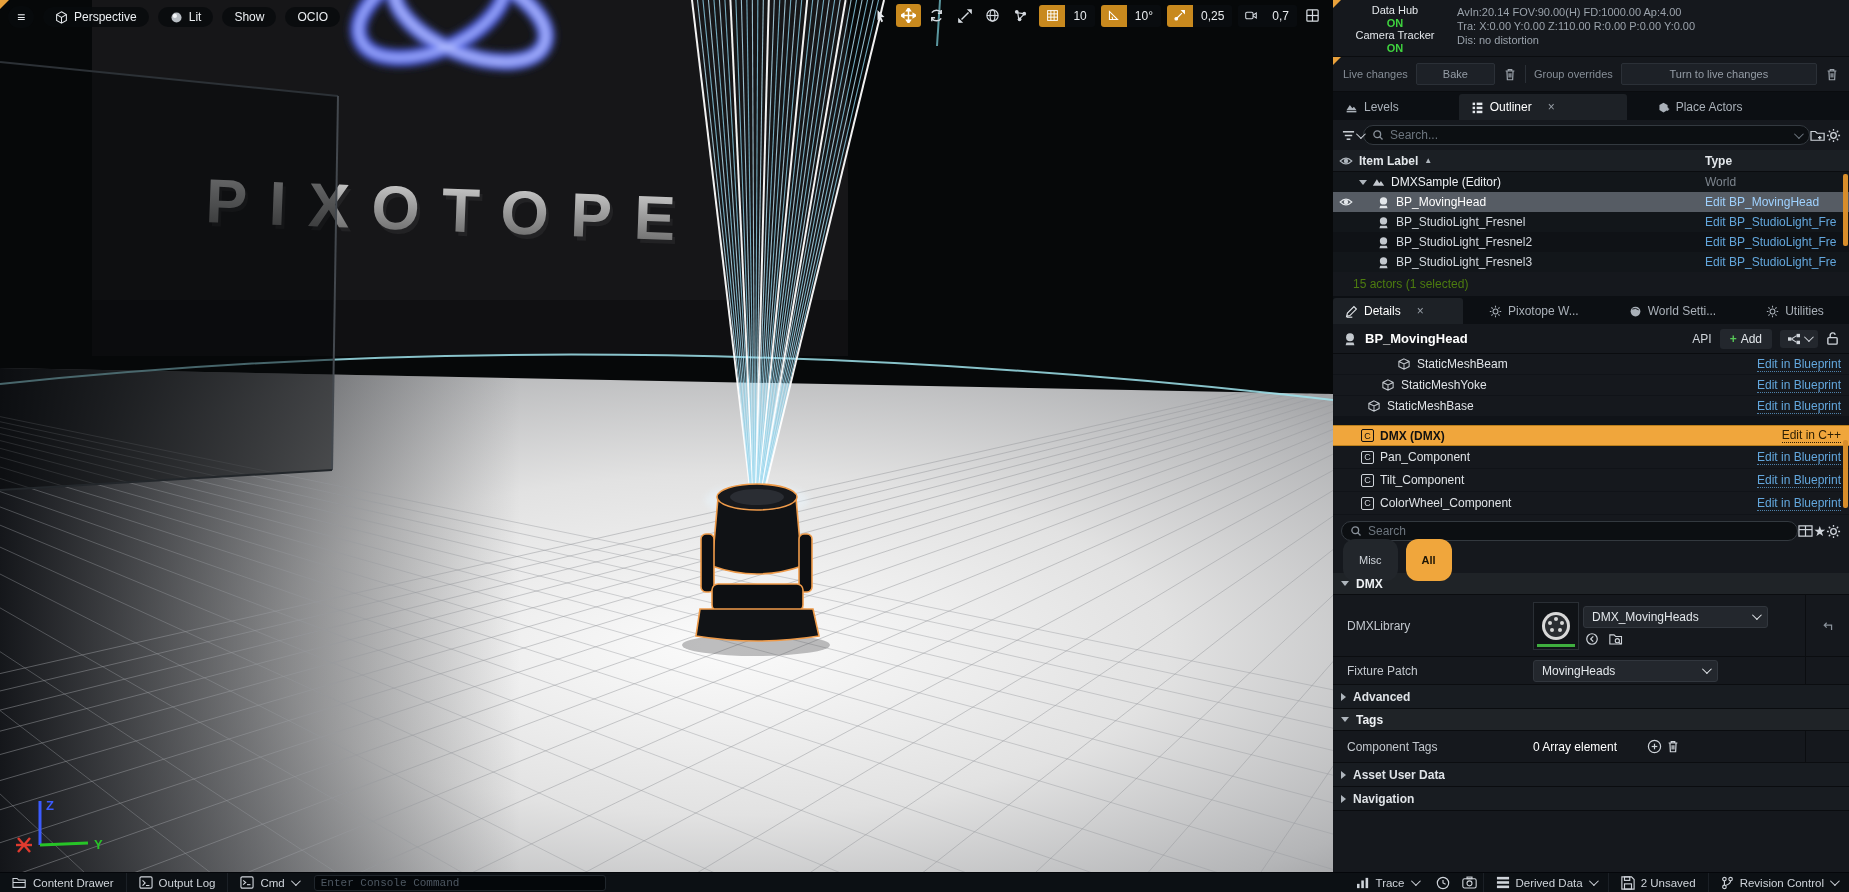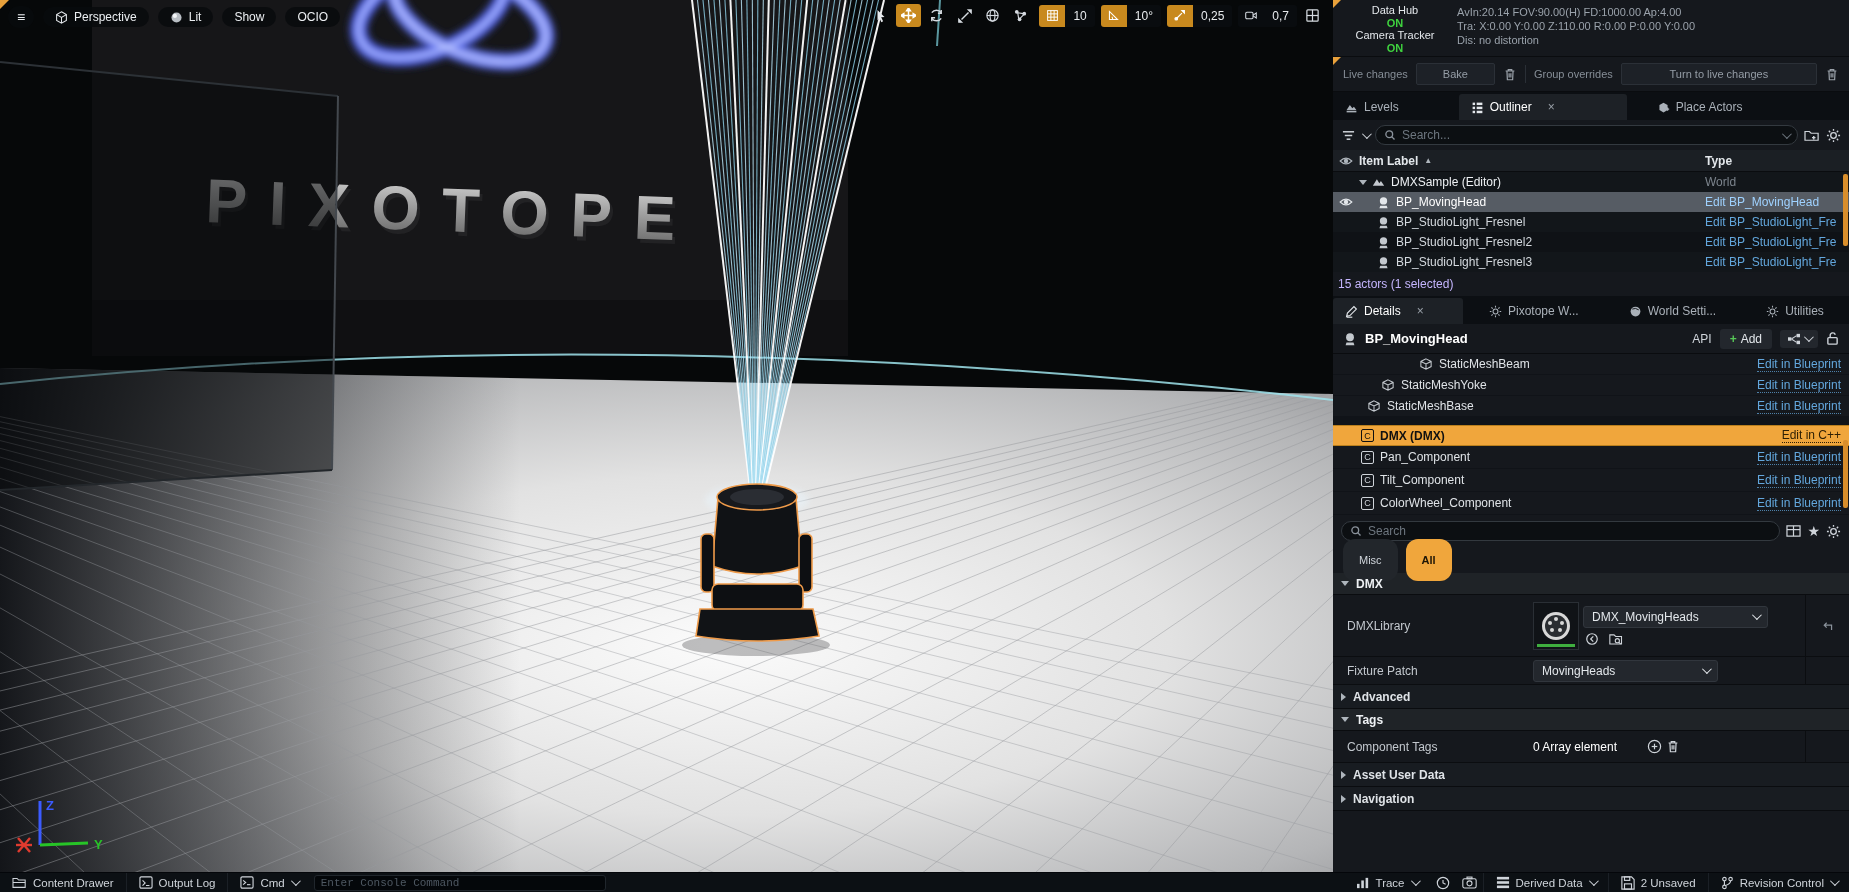--- a/index.html
+++ b/index.html
@@ -46,39 +46,39 @@
     background:#15181d; border-top:1px solid #0a0c0f; border-bottom:1px solid #0a0c0f; color:#868e97; font-size:11px; }
   .btn-dark { background:#1d2127; border:1px solid #2b3037; border-radius:2px; color:#959da6;
     padding:4px 26px; font-size:11px; }
   .vsep { width:1px; height:18px; background:#2a2f36; }
 
   .tab-row { height:28px; background:#0c0f13; display:flex; align-items:flex-end; }
   .tab { display:flex; align-items:center; gap:6px; padding:5px 12px; color:#aab1b9; height:26px; }
   .tab.active { background:#1d2126; color:#fff; border-radius:3px 3px 0 0; }
   .tab .x { margin-left:10px; color:#9aa1a9; font-size:12px; }
 
-  .search-row { height:30px; display:flex; align-items:center; gap:6px; padding:0 8px; background:#15181d; }
+  .search-row { height:30px; display:flex; align-items:center; padding:0 8px; background:#15181d; }
   .search-pill { flex:1; height:20px; border:1px solid #33393f; border-radius:10px; background:#0c0f12;
     display:flex; align-items:center; gap:6px; padding:0 8px; color:#6d767f; }
   .search-pill input { flex:1; background:transparent; border:none; outline:none; color:#c7ccd2;
     font-size:12px; font-family:"Liberation Sans",sans-serif; }
   .search-pill input::placeholder { color:#6d767f; }
 
   .outliner-hdr { height:22px; display:flex; align-items:center; background:#1b1f24;
     border-bottom:1px solid #0a0c0f; color:#e3e7eb; font-weight:bold; }
   .tree { background:#0f1216; }
   .trow { height:20px; display:flex; align-items:center; position:relative; color:#d4d9de; }
   .trow:nth-child(odd) { background:#12161a; }
   .trow.sel { background:#565c64; color:#ffffff; }
   .t-gutter { width:26px; display:flex; justify-content:center; }
   .t-type { position:absolute; left:372px; width:138px; overflow:hidden; white-space:nowrap; }
   .lnk { color:#63a7dd; border-bottom:1px dotted #4d80a8; white-space:nowrap; }
   .trow.sel .lnk { color:#9fd2ff; border-bottom-color:#9fd2ff; }
   .muted { color:#7c848d; }
-  .tree-footer { height:24px; display:flex; align-items:center; padding-left:5px; color:#c4b5fd; background:#15181d; }
+  .tree-footer { height:24px; display:flex; align-items:center; padding-left:20px; color:#4d7c0f; background:#15181d; }
 
   .scrollthumb { position:absolute; right:1px; width:5px; border-radius:2px; background:#d98e2b; }
 
   .dheader-row { height:30px; background:#15181d; display:flex; align-items:center; gap:8px; padding:0 10px;
     border-bottom:1px solid #0a0c0f; }
   .dheader-row .name { color:#fff; font-size:13px; font-weight:bold; flex:1; }
   .add-btn { display:flex; align-items:center; gap:4px; background:#23272d; border-radius:3px;
     padding:3px 10px; color:#e3e7eb; }
   .add-btn .plus { color:#57c957; font-weight:bold; }
   .mini-btn { display:flex; align-items:center; gap:3px; background:#23272d; border-radius:3px;
@@ -654,21 +654,21 @@
         </svg>
       <span class="chev"></span>
     </div>
     <svg class="svgi" width="13" height="15" viewBox="0 0 14 16" fill="none" stroke="#cfd4da" stroke-width="1.5">
       <rect x="2" y="7" width="10" height="7" rx="1"></rect>
         <path d="M4.5 7 L4.5 4.5 A2.8 2.8 0 0 1 10 4"></path>
       </svg>
   </div>
 
   <div class="comp-list" style="position:relative">
-    <div class="crow" style="padding-left:86px">
+    <div class="crow" style="padding-left:64px">
       <svg class="svgi" width="14" height="12" viewBox="0 0 16 14" fill="none" stroke="#c3c8ce" stroke-width="1.2" style="margin-right:6px">
         <path d="M8 1 L14 4 L14 10 L8 13 L2 10 L2 4 Z M2 4 L8 7 L14 4 M8 7 L8 13"></path>
         </svg>
       <span class="clabel">StaticMeshBeam</span>
       <span class="clink lnk">Edit in Blueprint</span>
     </div>
     <div class="crow" style="padding-left:48px">
       <svg class="svgi" width="14" height="12" viewBox="0 0 16 14" fill="none" stroke="#c3c8ce" stroke-width="1.2" style="margin-right:6px">
         <path d="M8 1 L14 4 L14 10 L8 13 L2 10 L2 4 Z M2 4 L8 7 L14 4 M8 7 L8 13"></path>
         </svg>

